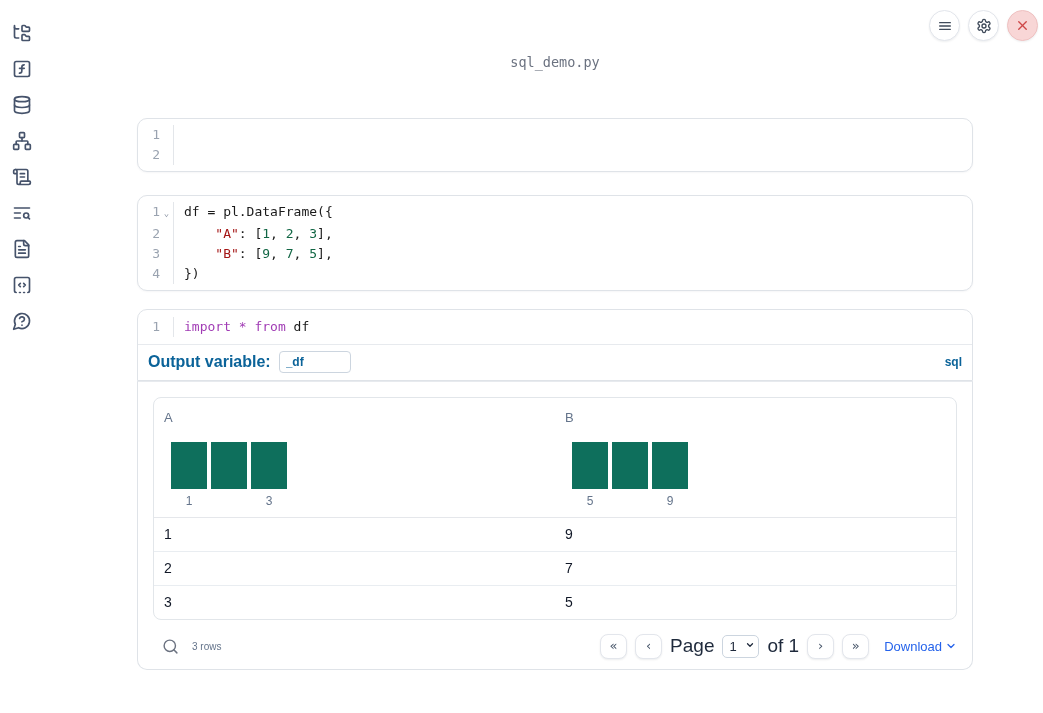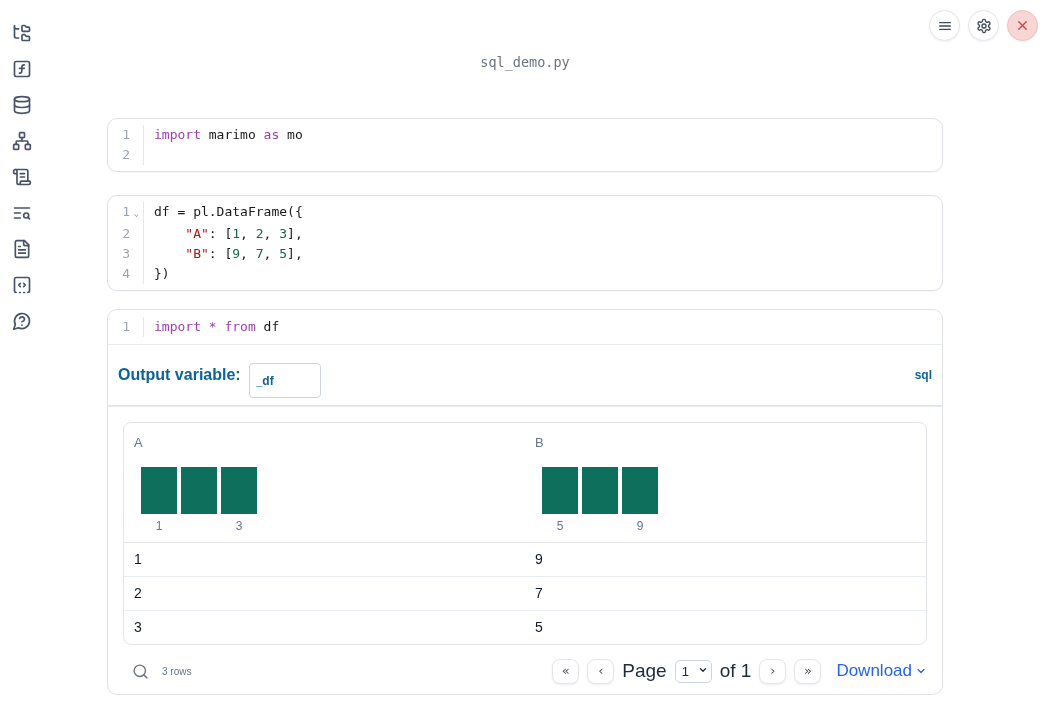--- a/index.html
+++ b/index.html
@@ -14,21 +14,21 @@
   .side-btn { width:36px; height:36px; display:flex; align-items:center; justify-content:center;
     background:none; border:none; padding:0; cursor:pointer; color:#46536b; }
   .side-btn svg { display:block; }
   
   .topbar { position:absolute; top:10px; right:5px; display:flex; gap:8px; }
   .circle-btn { width:31px; height:31px; border-radius:50%; background:#fff;
     border:1px solid #e3e6ec; box-shadow:0 1px 2px rgba(16,24,40,.07);
     display:flex; align-items:center; justify-content:center; color:#3f4a5a; cursor:pointer; padding:0; }
   .circle-btn.close { background:#f8d6d6; border-color:#efc1c1; color:#ce4747; }
   
-  .main { position:absolute; left:107px; top:0; width:836px; }
+  .main { position:absolute; left:137px; top:0; width:836px; }
   .nb-title { margin-top:54px; height:16px; text-align:center; color:#6b7280;
     font-family:"DejaVu Sans Mono", monospace; font-size:13.5px; }
   
   .cell-card { border:1px solid #dfe3e8; border-radius:10px; background:#fff;
     box-shadow:0 1px 2px rgba(16,24,40,.04); }
   #cell-imports { margin-top:48px; }
   #cell-dataframe { margin-top:23px; }
   #cell-sql { margin-top:18px; border-radius:10px 10px 0 0; box-shadow:none; }
   .code-lines { padding:6px 0; font-family:"DejaVu Sans Mono", monospace;
     font-size:13px; line-height:20px; color:#1a1a1a; }
@@ -36,23 +36,23 @@
   .ln { flex:0 0 35px; display:flex; color:#9aa3b0; border-right:1px solid #e3e6ea; }
   .lnnum { flex:0 0 22px; text-align:right; }
   .fold { flex:0 0 13px; font-size:9px; color:#8a93a3; text-align:center; line-height:22px; }
   .code { padding-left:10px; white-space:pre; }
   .tok-kw { color:#a13cb5; } .tok-str { color:#a41515; }
   .tok-num { color:#116644; } .tok-pl { color:#1a1a1a; }
   
   .sql-meta { display:flex; align-items:center; gap:8px; padding:6px 10px 7px 10px;
     border-top:1px solid #e7eaee; }
   .sql-meta-label { color:#0b6399; font-weight:bold; font-size:16px; }
-  .sql-var-input { width:72px; height:35px; border:1px solid #ccd5df; border-radius:4px;
+  .sql-var-input { width:72px; height:22px; border:1px solid #ccd5df; border-radius:4px;
     font-family:"Liberation Sans", sans-serif; font-weight:bold; font-size:12px;
-    color:#0b6399; padding:0 6px; outline:none;margin-top:12px; }
+    color:#0b6399; padding:0 6px; outline:none; }
   .sql-lang { margin-left:auto; color:#0b6399; font-weight:bold; font-size:12px; }
   
   .output-panel { border:1px solid #dfe3e8; border-top:1px solid #e7eaee;
     border-radius:0 0 10px 10px; padding:15px 15px 0 15px; height:289px; }
   .table-card { border:1px solid #e2e6ea; border-radius:8px; overflow:hidden; background:#fff; }
   .thead { display:grid; grid-template-columns:1fr 1fr; border-bottom:1px solid #e5e7eb; }
   .th { padding:12px 8px 8px 8px; cursor:pointer; }
   .th-name { color:#64748b; font-size:13px; margin:0 0 17px 2px; }
   .hist { margin-left:9px; width:116px; }
   .hist-bars { display:flex; gap:4px; align-items:flex-end; height:47px; }
@@ -70,21 +70,21 @@
   .tf-right { margin-left:auto; display:flex; align-items:center; gap:8px; }
   .pg-btn { width:27px; height:25px; border:1px solid #e3e6ec; border-radius:8px; background:#fff;
     box-shadow:0 1px 2px rgba(16,24,40,.08); color:#475569; font-size:13px; line-height:1;
     display:flex; align-items:center; justify-content:center; cursor:pointer; padding:0 0 2px 0;
     font-family:"DejaVu Sans", sans-serif; }
   .pg-text { font-size:19px; color:#1e293b; }
   .pg-select-wrap { position:relative; }
   .pg-select { appearance:none; -webkit-appearance:none; border:1px solid #ccd5df; border-radius:5px;
     height:23px; width:37px; font-size:13px; color:#1e293b; padding:0 13px 0 6px; background:#fff; }
   .pg-select-chev { position:absolute; right:4px; top:5px; pointer-events:none; color:#1e293b; display:flex; }
-  .download { display:flex; align-items:center; gap:3px; color:#2563eb; font-size:17px;
+  .download { display:flex; align-items:center; gap:3px; color:#2563eb; font-size:13px;
     margin-left:7px; cursor:pointer; background:none; border:none; padding:0;
     font-family:"Liberation Sans", sans-serif; }
 </style>
 </head>
 <body>
 
 <nav class="sidebar">
   <button class="side-btn">
     <svg width="20" height="20" viewBox="0 0 24 24" fill="none" stroke="currentColor" stroke-width="2" stroke-linecap="round" stroke-linejoin="round">
         <path d="M20 10a1 1 0 0 0 1-1V6a1 1 0 0 0-1-1h-2.5a1 1 0 0 1-.8-.4l-.9-1.2A1 1 0 0 0 15 3h-2a1 1 0 0 0-1 1v5a1 1 0 0 0 1 1Z"></path>
@@ -185,21 +185,20 @@
 <main class="main">
   <div class="nb-title">sql_demo.py</div>
 
   <div class="cell-card" id="cell-imports">
     <div class="code-lines">
         <div class="code-line">
           <span class="ln">
             <span class="lnnum">1</span>
             <span class="fold"></span>
           </span>
-          <span class="code"><span class="tok-kw">import</span><span class="tok-pl"> marimo </span><span class="tok-kw">as</span><span class="tok-pl"> mo</span></span>
         </div>
         <div class="code-line">
           <span class="ln">
             <span class="lnnum">2</span>
             <span class="fold"></span>
           </span>
         </div>
       </div>
   </div>
 

